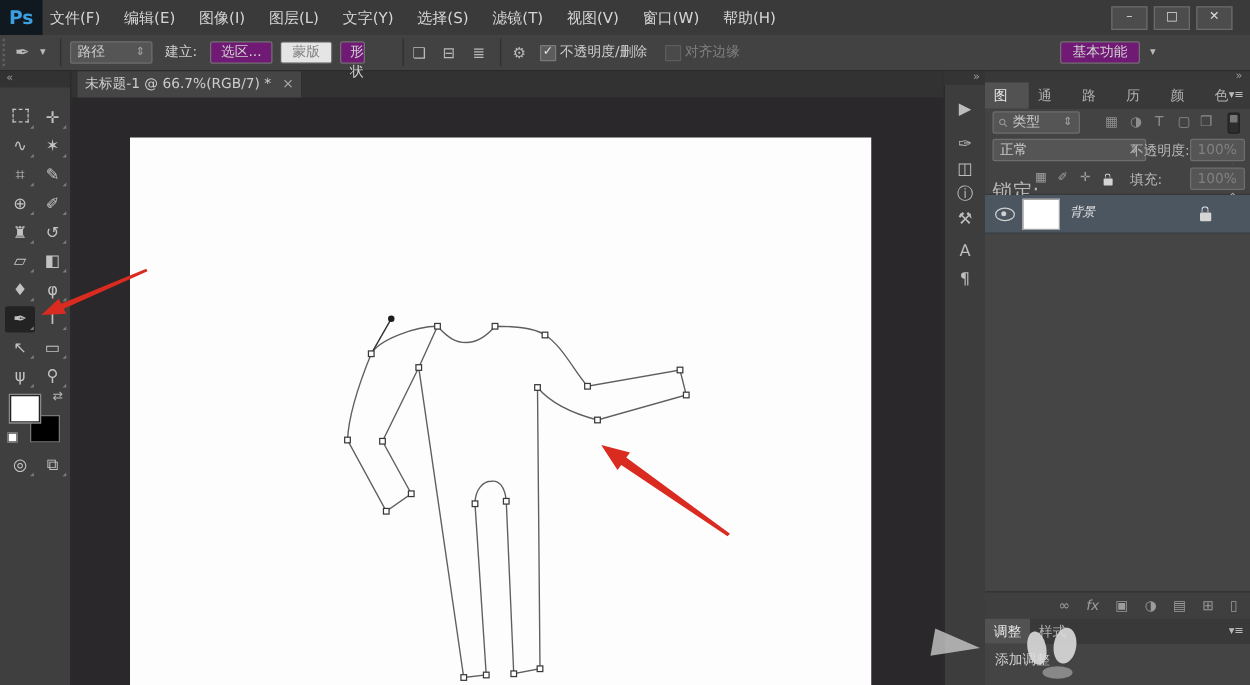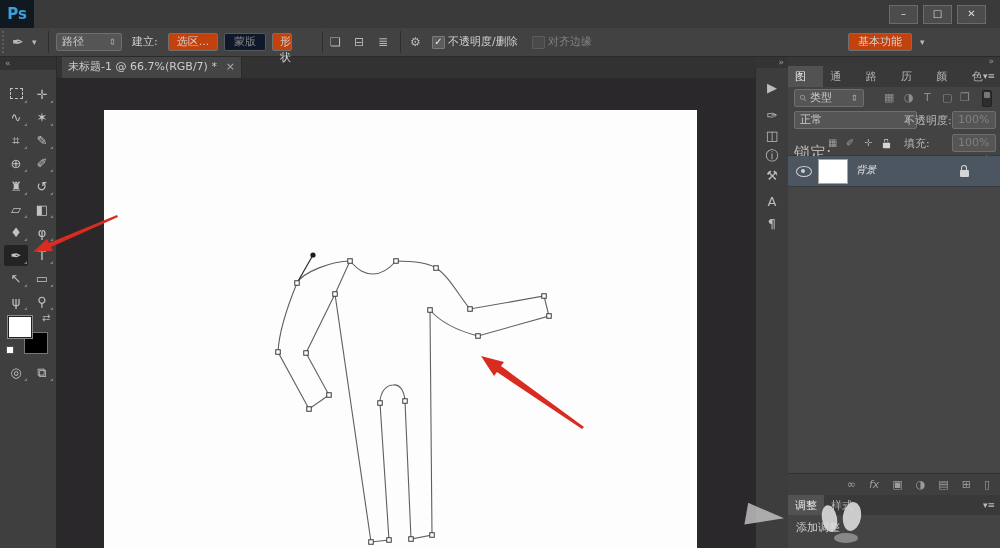--- a/index.html
+++ b/index.html
@@ -16,23 +16,23 @@
   .winctl{top:5px;right:14px;display:flex;gap:5px}
   .winbtn{width:27px;height:17px;background:#4c4c4c;border:1px solid #6b6b6b;color:#ddd;
           font-size:10px;line-height:16px;text-align:center}
   
   .optbar{left:0;top:28px;width:1000px;height:28px;background:#424242;border-bottom:1px solid #2a2a2a;z-index:20}
   .grip{left:2px;top:31px;width:5px;height:22px;border-left:2px dotted #5e5e5e}
   .sep{top:31px;width:1px;height:22px;background:#2e2e2e}
   .field{background:#555;border:1px solid #6e6e6e;border-radius:2px;height:18px;line-height:16px;
          font-size:11px;color:#ccc;padding:0 5px;box-sizing:border-box}
   .combo::after{content:"⇕";float:right;font-size:9px;color:#a9a9a9;margin-left:5px}
-  .obtn{background:#c2410c;border:1px solid #707070;border-radius:2px;height:18px;line-height:16px;
+  .obtn{background:#701a75;border:1px solid #707070;border-radius:2px;height:18px;line-height:16px;
         font-size:11px;color:#d2d2d2;padding:0 7px;box-sizing:border-box;text-align:center}
-  .obtn.dis{color:#828282;border-color:#585858;background:#0f172a}
+  .obtn.dis{color:#828282;border-color:#585858;background:#e5e5e5}
   .olabel{height:28px;line-height:28px;font-size:11px;color:#cfcfcf}
   .icobtn{height:28px;line-height:28px;font-size:12px;color:#b9b9b9}
   .cb{width:11px;height:11px;background:#5c5c5c;border:1px solid #7a7a7a;border-radius:1px;
       font-size:10px;line-height:10px;text-align:center;color:#e8e8e8}
   .cb.dis{background:#4a4a4a;border-color:#5c5c5c}
   .dim{color:#808080}
   
   .toolbar{left:0;top:56px;width:56px;height:492px;background:#3f3f3f;border-right:1px solid #2a2a2a;z-index:10}
   .tbhead{left:0;top:56px;width:56px;height:14px;background:#323232;color:#9a9a9a;font-size:9px;
           line-height:14px;padding-left:5px;box-sizing:border-box;z-index:11}
@@ -85,20 +85,32 @@
   .wmtri{z-index:30;width:0;height:0;border-top:9px solid transparent;border-bottom:13px solid transparent;
          border-left:38px solid rgba(210,210,210,.75);transform:rotate(10deg)}
   
   #overlay{position:absolute;left:0;top:0;width:1000px;height:548px;z-index:40;pointer-events:none}
 </style>
 </head>
 <body>
 
 <div class="abs menubar">
   <div class="abs pslogo">Ps</div>
+  <div class="abs menuitems">
+    <span>文件(F)</span>
+    <span>编辑(E)</span>
+    <span>图像(I)</span>
+    <span>图层(L)</span>
+    <span>文字(Y)</span>
+    <span>选择(S)</span>
+    <span>滤镜(T)</span>
+    <span>视图(V)</span>
+    <span>窗口(W)</span>
+    <span>帮助(H)</span>
+  </div>
   <div class="abs winctl">
     <div class="winbtn">–</div>
     <div class="winbtn">□</div>
     <div class="winbtn">✕</div>
   </div>
 </div>
 
 <div class="abs optbar"></div>
 <div class="abs grip" style="z-index:21"></div>
 <div class="abs icobtn" style="left:12px;top:28px;z-index:21;font-size:14px">✒</div>

